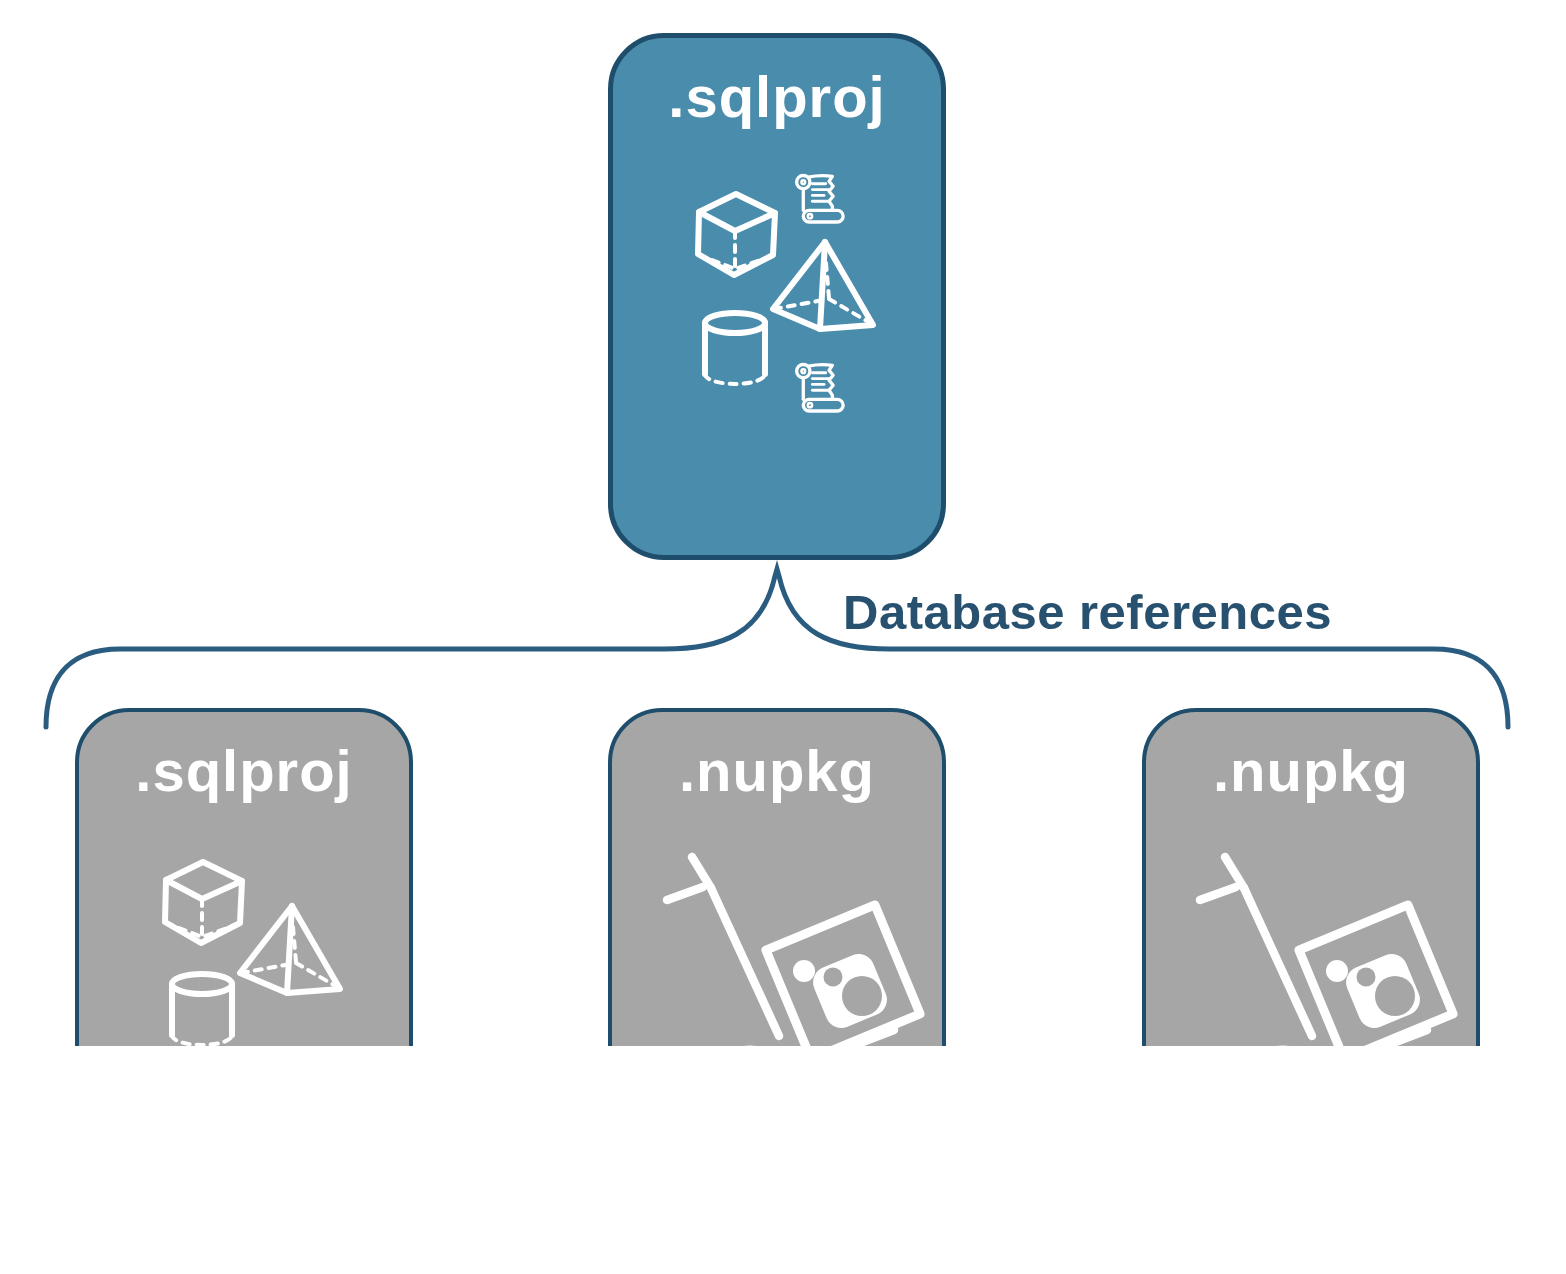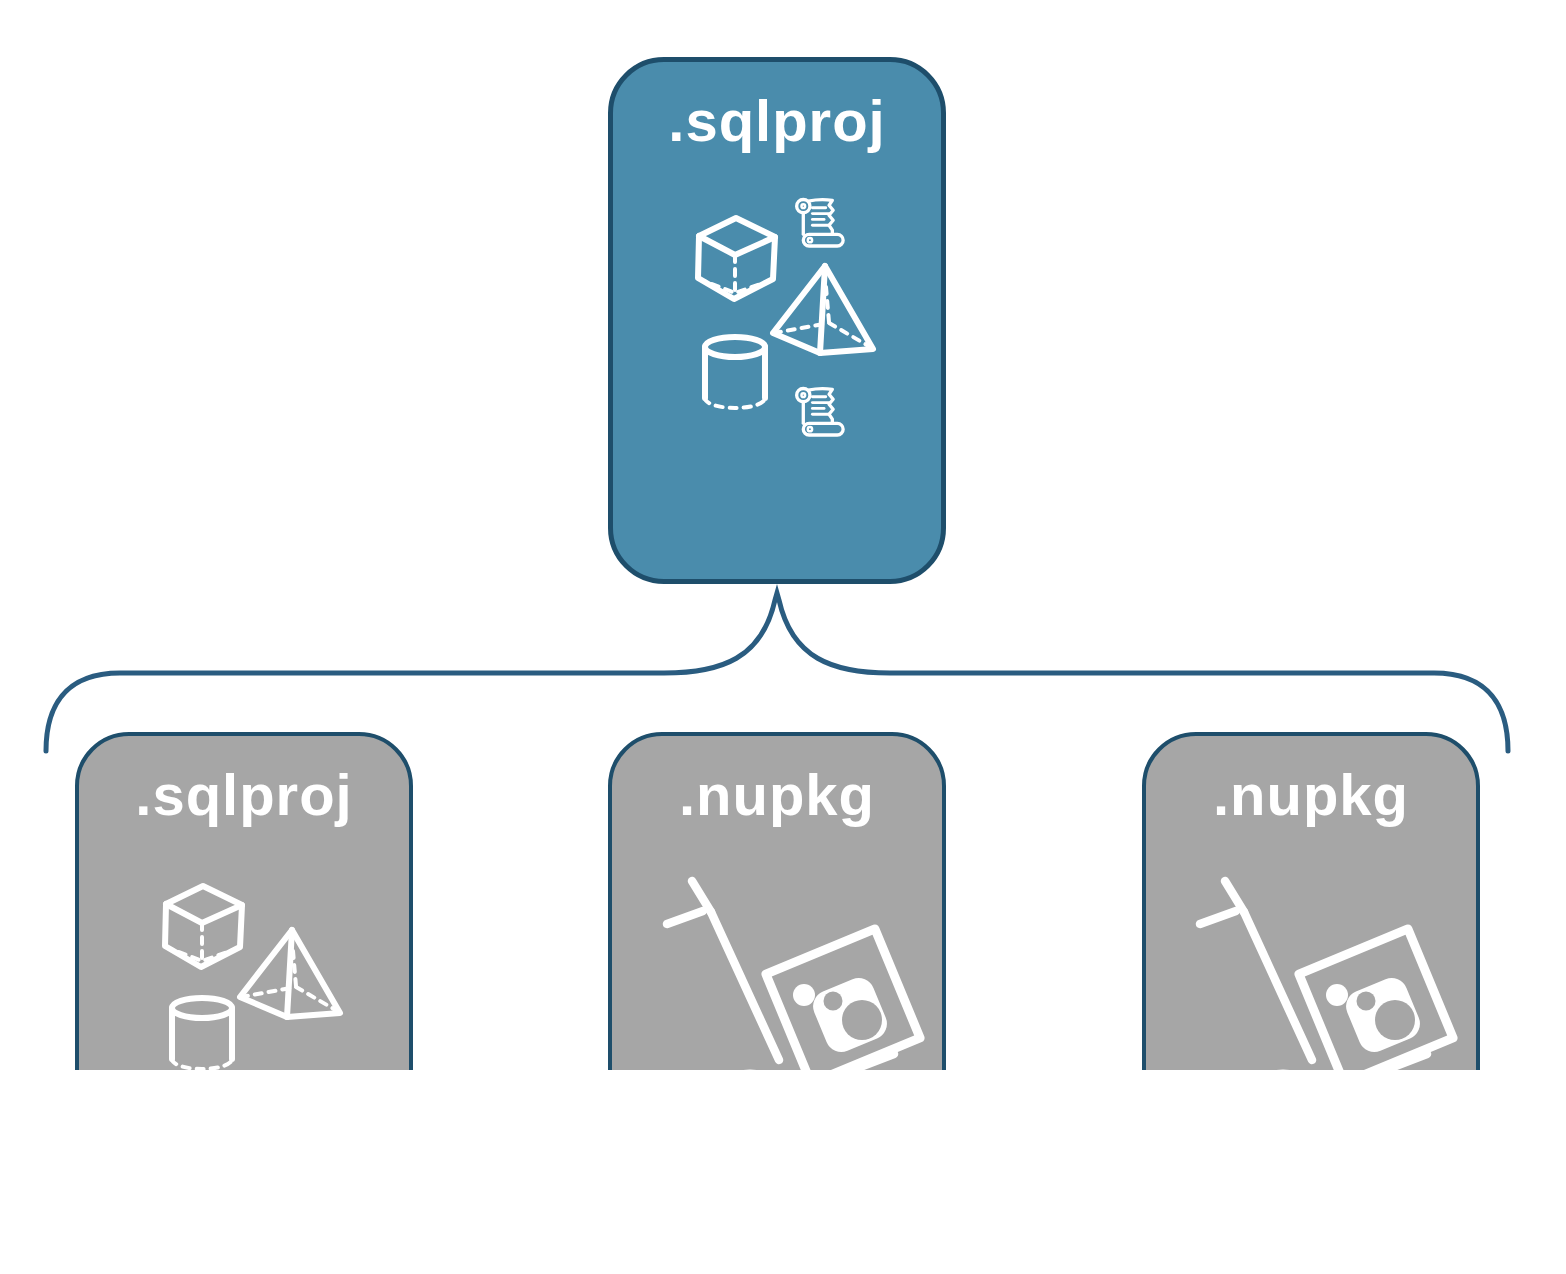--- a/index.html
+++ b/index.html
@@ -11,21 +11,20 @@
     --icon:#FFFFFF;
     --background:#FFFFFF;
   }
   html,body{margin:0;padding:0;background:var(--background);}
   .canvas{
     position:relative;
     width:1566px;height:1046px;
     background:var(--background);
     overflow:hidden;
     font-family:"Liberation Sans", sans-serif;
-    margin-top:24px;
   }
   .box{
     position:absolute;
     box-sizing:border-box;
     width:338px;
   }
   .box.root{
     left:608px;top:33px;height:527px;
     background:var(--root-fill);
     border:5px solid var(--box-border);
@@ -83,20 +82,21 @@
   <div class="box child c1">
     <div class="box-title">.sqlproj</div>
   </div>
   <div class="box child c2">
     <div class="box-title">.nupkg</div>
   </div>
   <div class="box child c3">
     <div class="box-title">.nupkg</div>
   </div>
 
+  <div class="connector-label">Database references</div>
 
   <svg class="overlay" viewBox="0 0 1566 1274" xmlns="http://www.w3.org/2000/svg">
     <defs>
 
       <g id="def-cube" fill="none" stroke="#FFFFFF" stroke-linecap="round" stroke-linejoin="round">
         <polygon points="39,1 78,20 76,62 37,82 1,61 2,19" stroke-width="6"></polygon>
         <polyline points="2,19 38,38 78,20" stroke-width="6"></polyline>
         <line x1="38" y1="38" x2="38" y2="74" stroke-width="4" stroke-dasharray="7 7"></line>
         <polyline points="2,62 38,76 75,63" stroke-width="4" stroke-dasharray="7 7"></polyline>
       </g>

